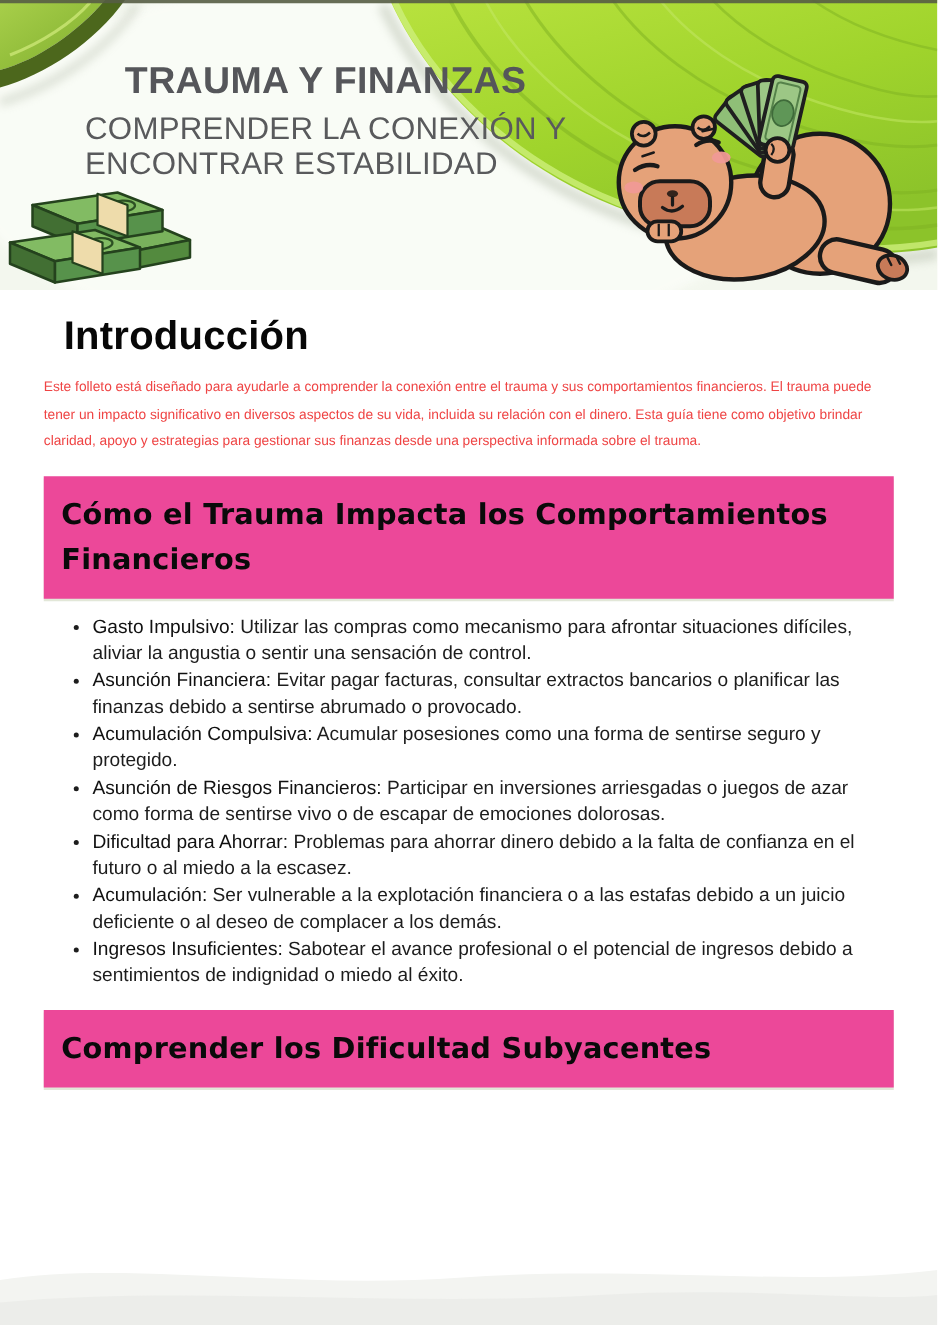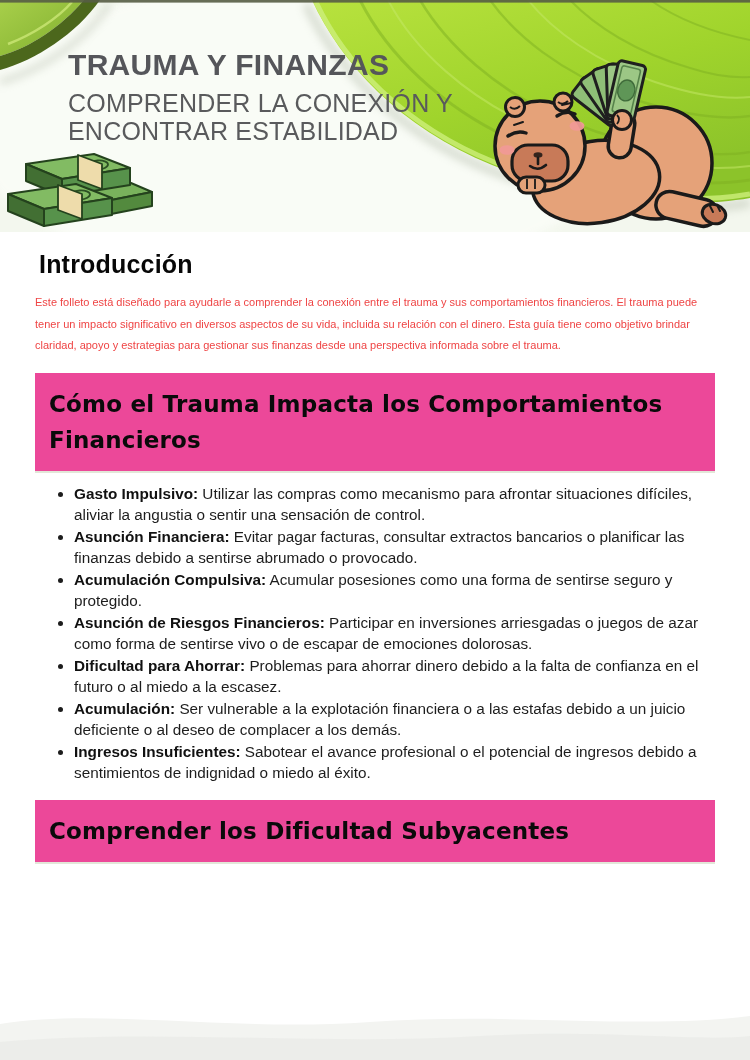--- a/index.html
+++ b/index.html
@@ -9,41 +9,42 @@
   }
   .page{position:relative;width:750px;height:1060px;background:#fff;}
 
   
   .hero{position:relative;width:750px;height:232px;overflow:hidden;background:#f4f8ef;}
   .hero-svg{position:absolute;left:0;top:0;}
   .hero-text{position:absolute;left:68px;top:48px;}
   .hero-title{
     margin:0;font-size:30px;font-weight:800;color:#55565a;letter-spacing:.3px;
     font-family:"Liberation Sans",sans-serif;
+    text-align:center;
   }
   .hero-sub{font-size:25px;line-height:28px;color:#595a5c;font-weight:500;letter-spacing:.2px;}
   .hero-sub:first-of-type{margin-top:7px;}
 
   
   main{padding:0 35px;position:relative;}
   .intro-heading{
-    margin:18px 4px 0;font-size:25px;font-weight:700;color:#070707;letter-spacing:.2px;
+    margin:18px 16px 0;font-size:32px;font-weight:700;color:#070707;letter-spacing:.2px;
   }
   .body-p{margin:13px 0 0;font-size:11px;line-height:21.5px;color:#ef4444;}
   .green-box{
     background:#ec4899;margin:16px 0 0;padding:13px 14px;
     box-shadow:0 2px 0 rgba(140,160,100,.25);
   }
   .green-box h3{
     margin:0;font-family:"DejaVu Sans",sans-serif;font-weight:800;color:#0a0a0a;
     font-size:23px;line-height:36px;letter-spacing:.2px;max-width:635px;
   }
   ul.bullets{margin:12px 0 0;padding:0 0 0 39px;}
   ul.bullets li{font-size:15.3px;line-height:21.5px;color:#1d1d1d;}
-  ul.bullets li .lbl{font-weight:700;color:#111;}
+  ul.bullets li .lbl{font-weight:400;color:#111;}
 
   
   .footer-waves{position:absolute;left:0;bottom:0;width:750px;height:62px;}
 </style>
 </head>
 <body>
 
 <div class="page">
 
   <header class="hero">

